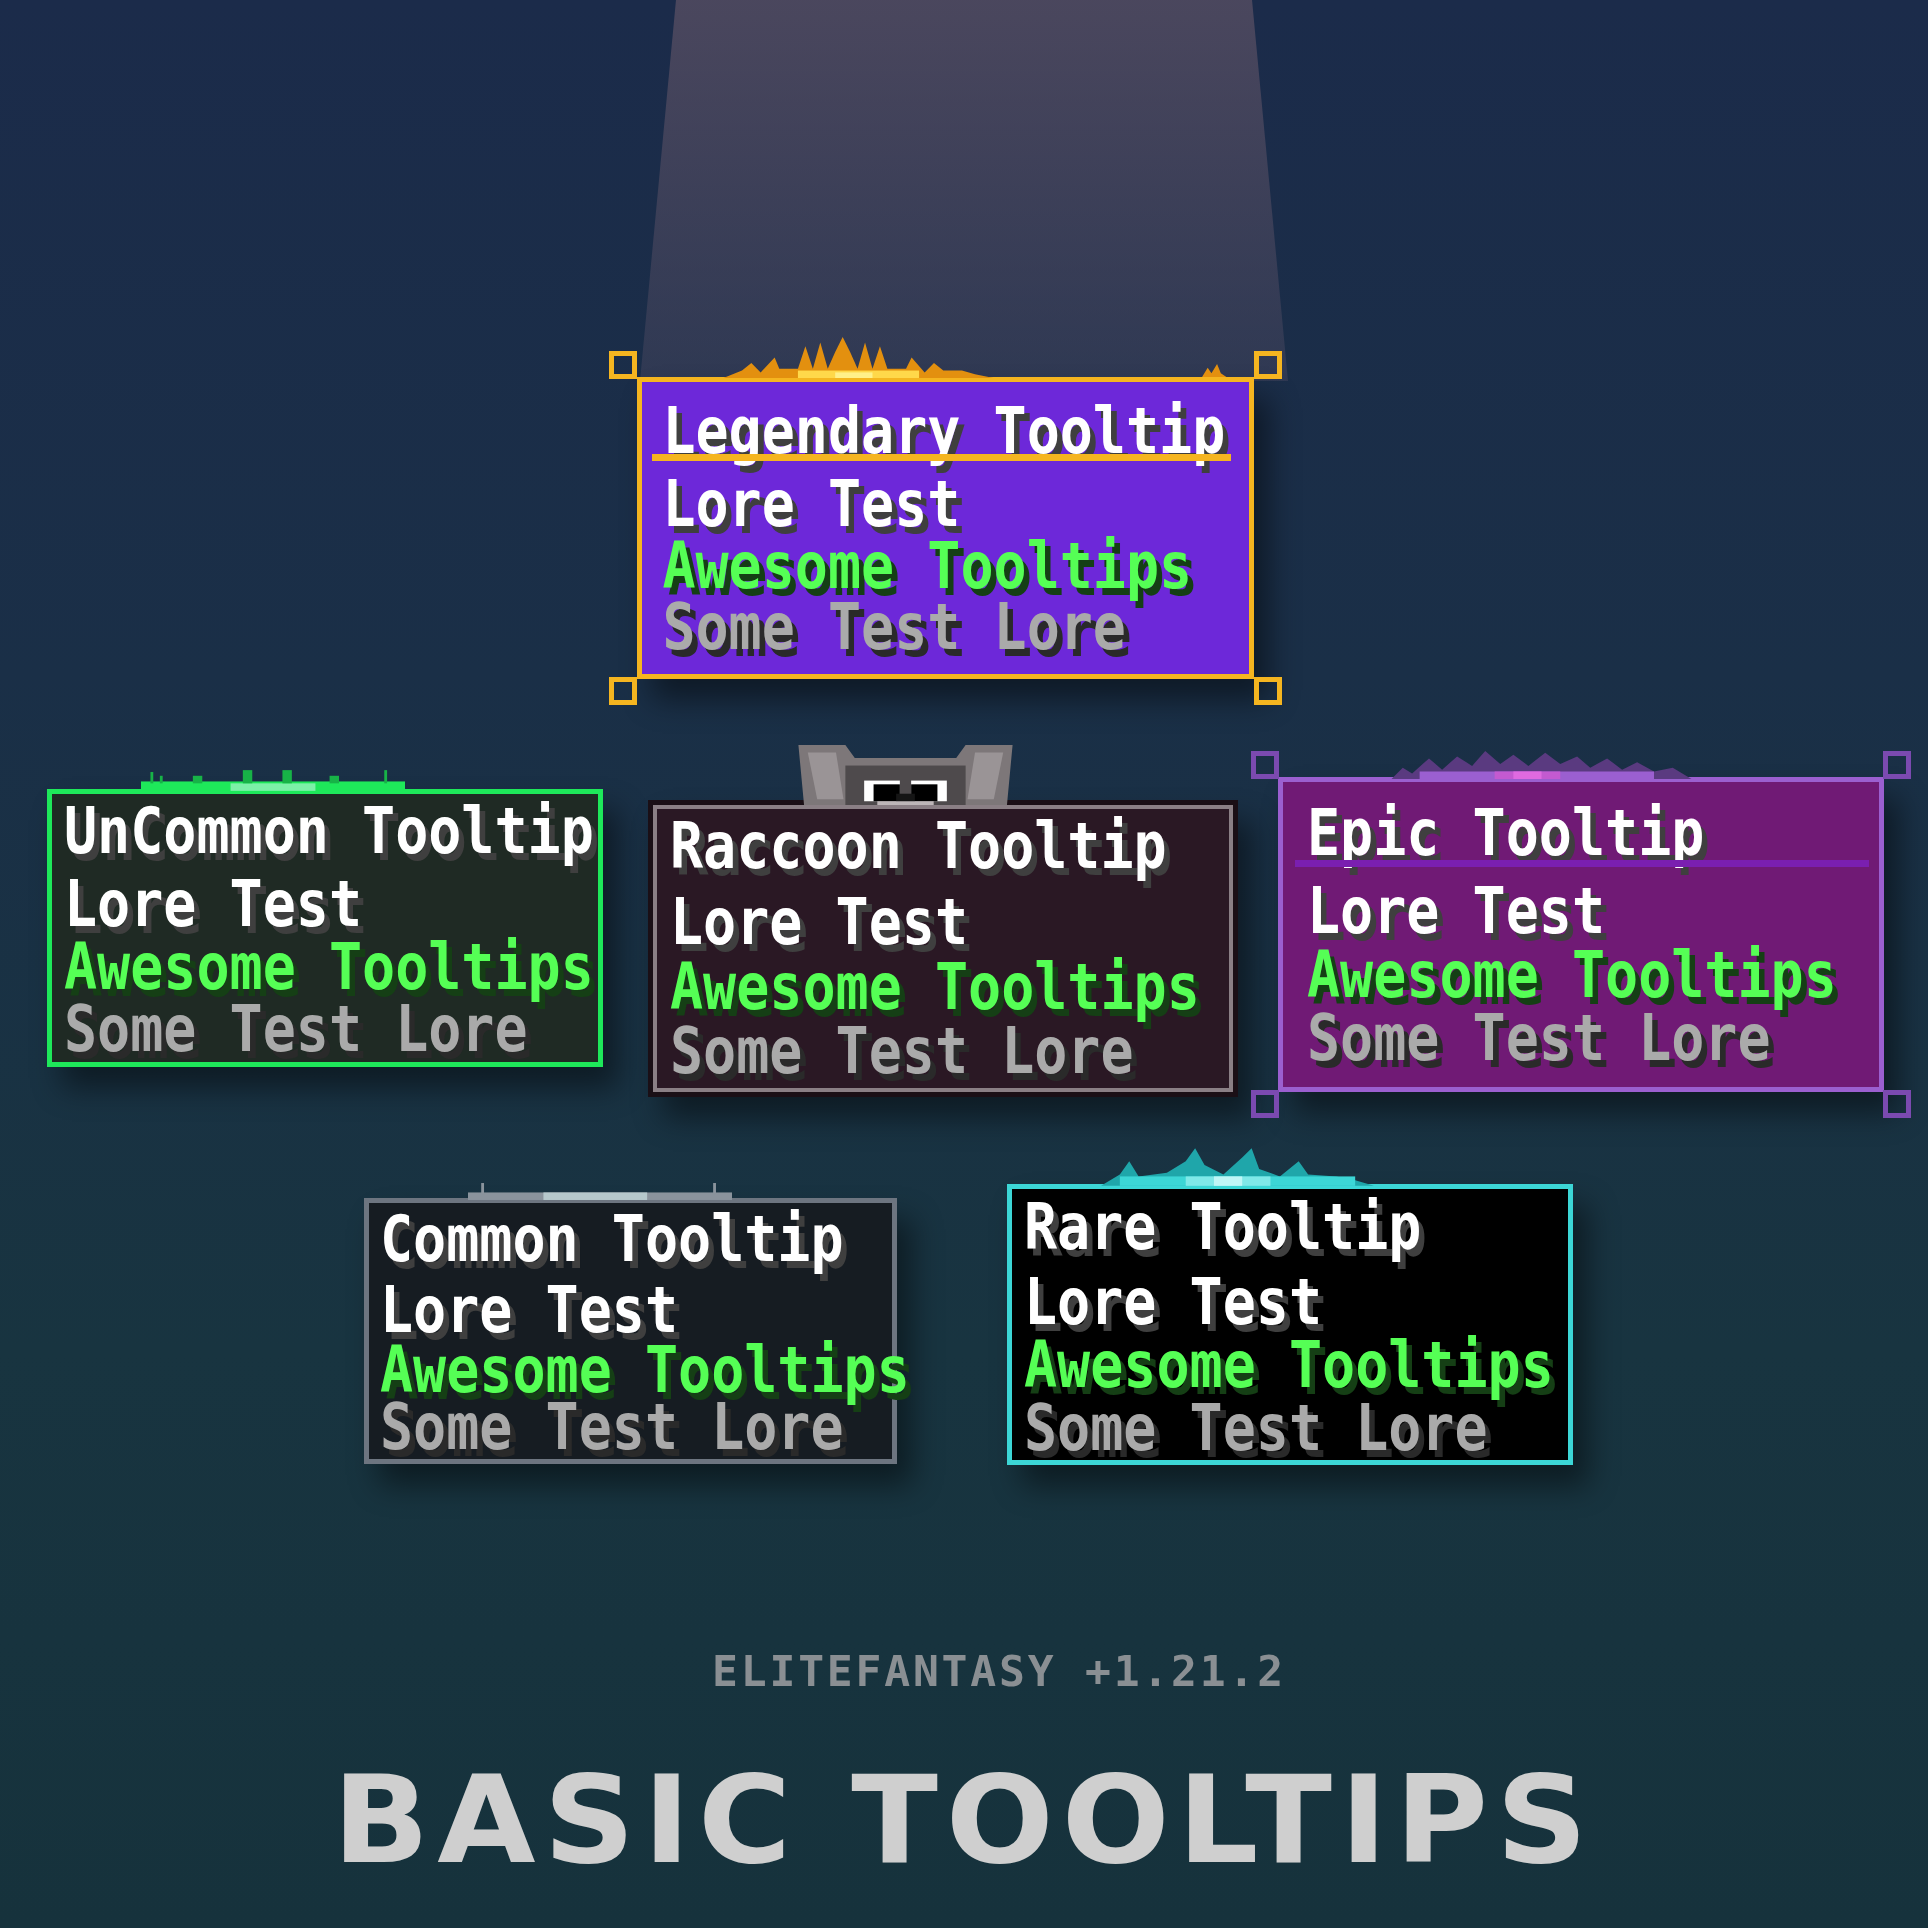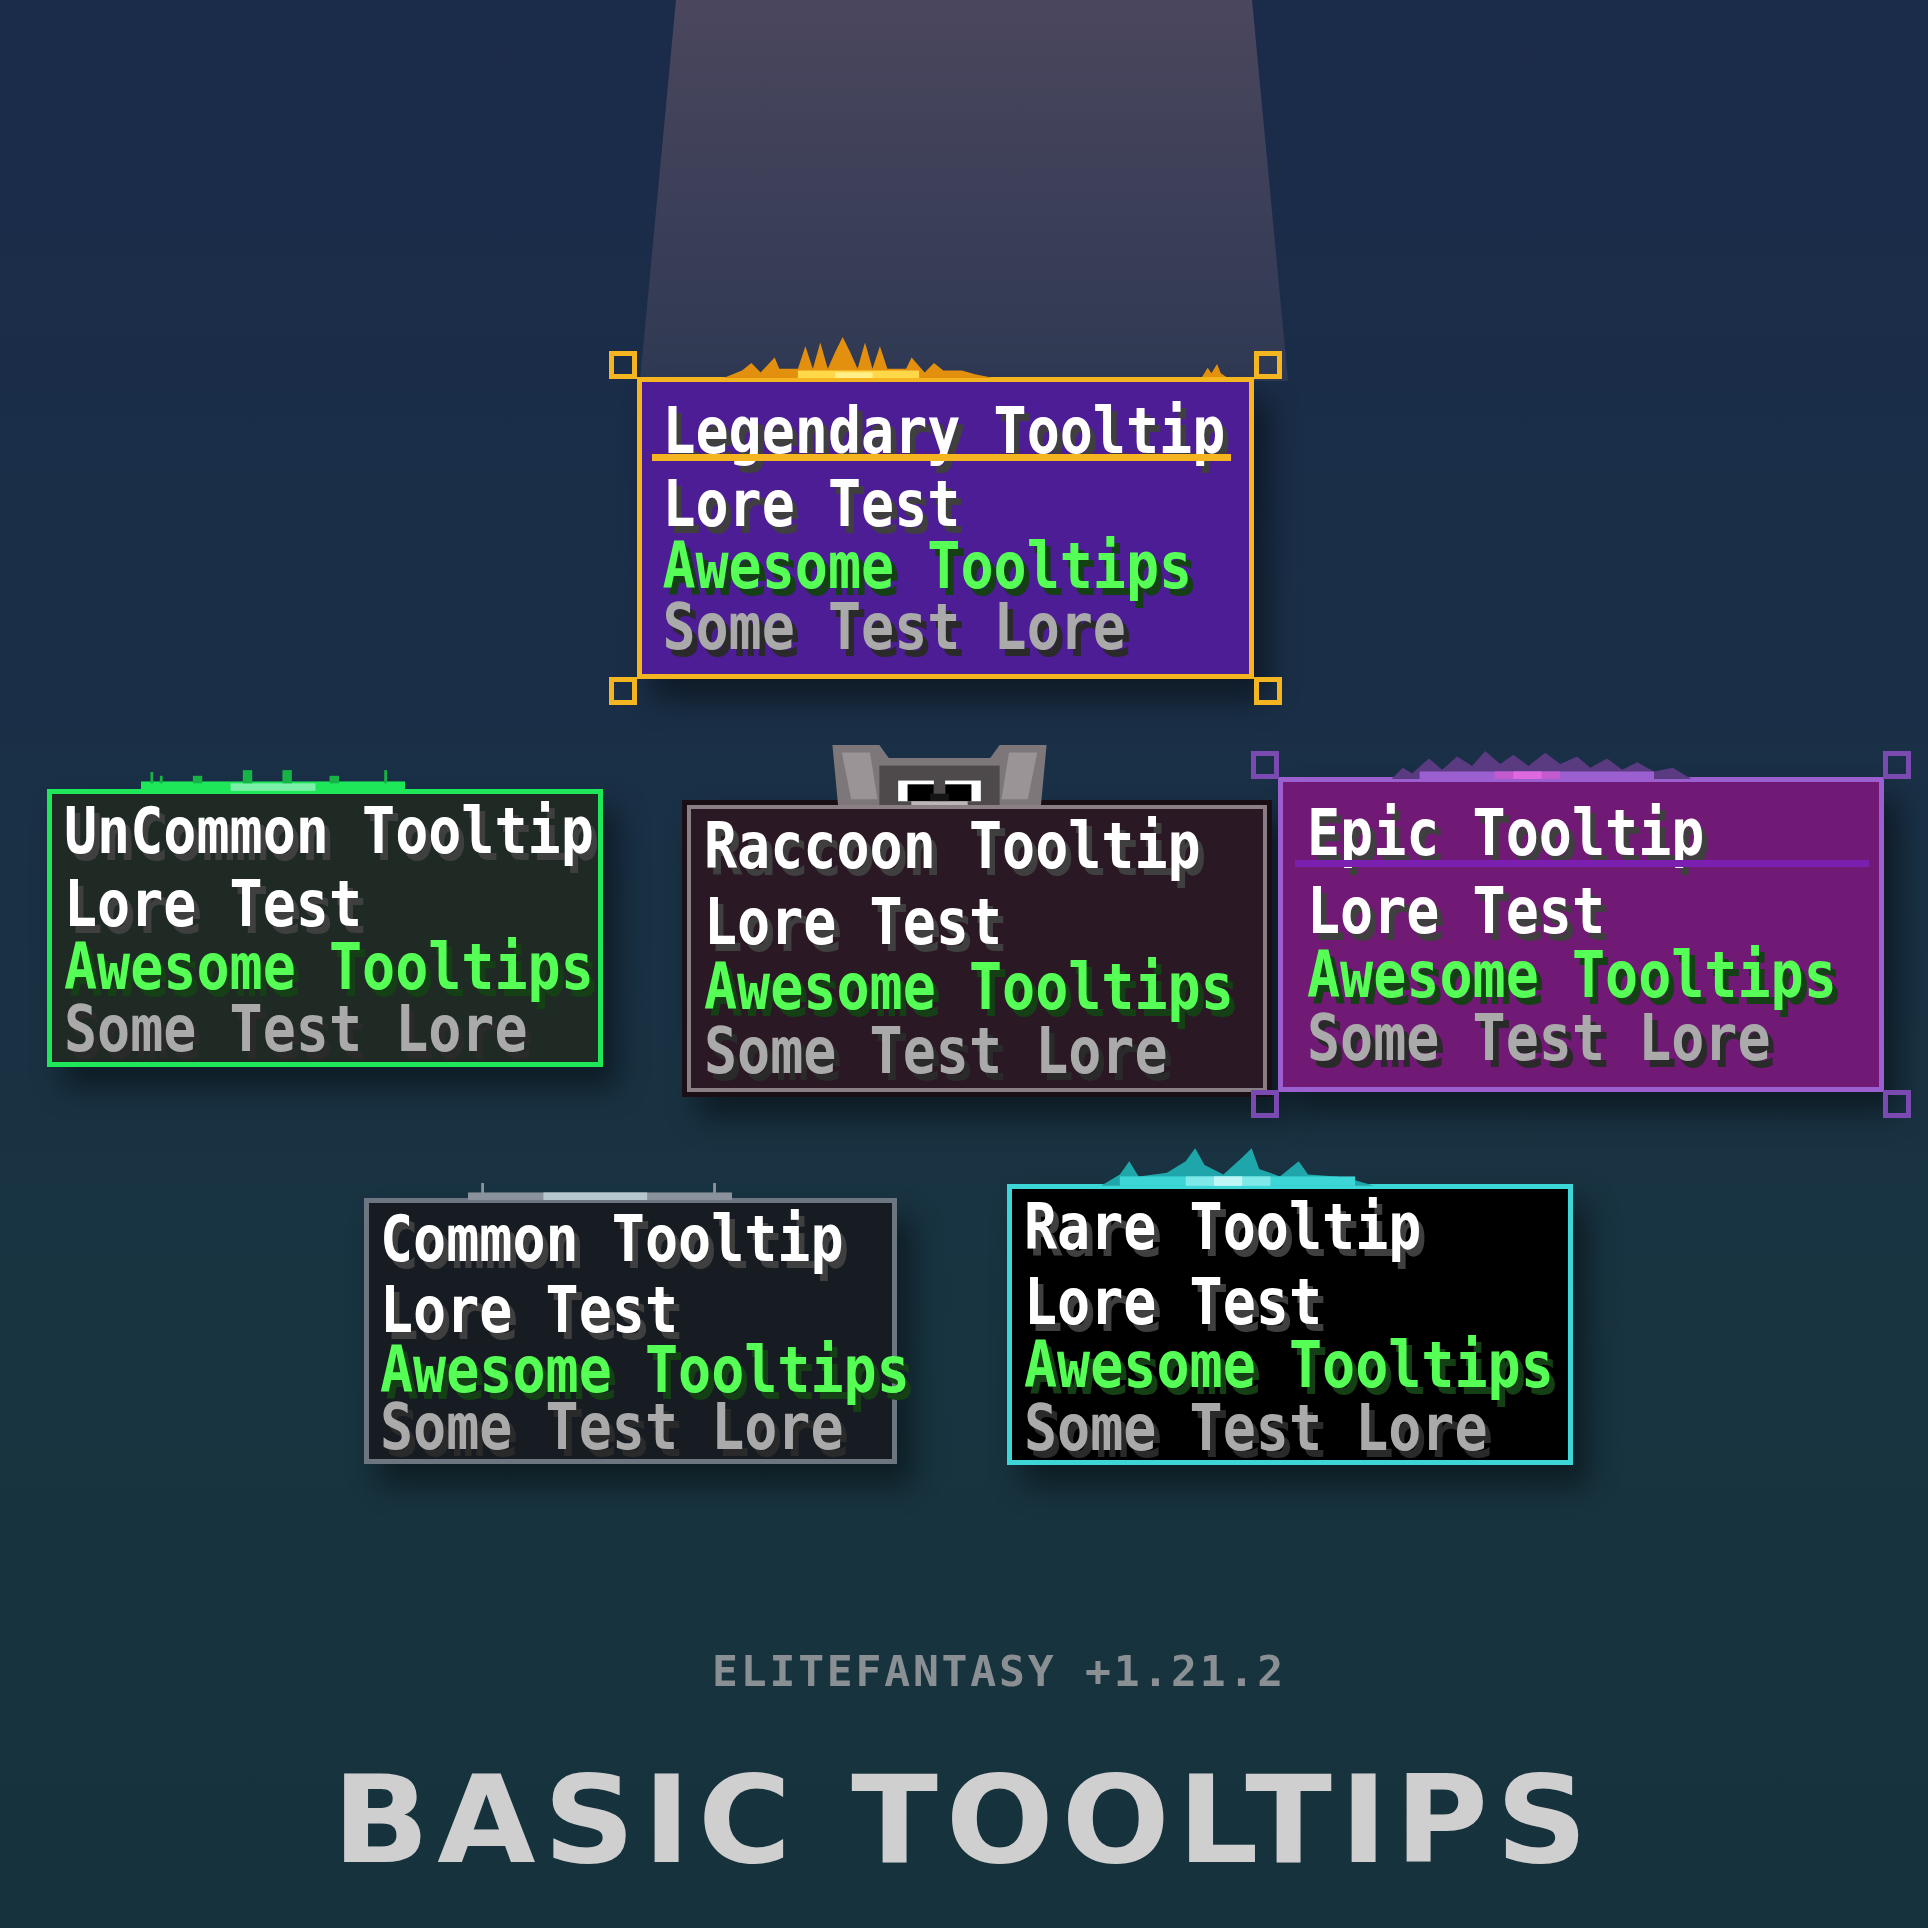--- a/index.html
+++ b/index.html
@@ -49,21 +49,21 @@
     font-family: "DejaVu Sans", sans-serif; font-weight: bold;
     font-size: 121px; letter-spacing: 7.5px; color: #cfcfcf;
     transform: scaleX(1.05);
   }
 </style>
 </head>
 <body>
 
 <div class="beam"></div>
 
-<div class="tip" style="left:637px; top:377px; width:617px; height:302px; background:#4c1d95;">
+<div class="tip" style="left:637px; top:377px; width:617px; height:302px; background:#6d28d9;">
   <div class="frame" style="border-color:#f5b520;"></div>
   <div class="crest" style="left:85px; top:-40px; width:273px; height:41px;">
     <svg width="273" height="41" viewBox="0 0 290 44">
       <polygon points="0,44 20,36 30,28 40,38 55,22 60,34 80,34 88,10 96,34 104,6 112,34 120,16 128,0 136,16 144,34 152,6 160,34 168,10 176,34 196,34 202,22 216,38 226,28 236,36 256,36 270,40 290,44" fill="#e3900f"></polygon>
       <rect x="80" y="36" width="130" height="8" fill="#ffd84a"></rect>
       <rect x="120" y="38" width="40" height="6" fill="#fff08a"></rect>
     </svg>
   </div>
   <div class="crest" style="left:565px; top:-15px; width:24.5px; height:15px;">
     <svg width="24.5" height="15" viewBox="0 0 26 16">
@@ -95,21 +95,21 @@
       <rect x="200" y="6" width="10" height="8" fill="#17b347"></rect>
       <rect x="258" y="0" width="3" height="14" fill="#17b347"></rect>
     </svg>
   </div>
   <div class="line c-white" style="left:17px; top:16px;">UnCommon Tooltip</div>
   <div class="line c-white" style="left:17px; top:89px;">Lore Test</div>
   <div class="line c-green" style="left:17px; top:152px;">Awesome Tooltips</div>
   <div class="line c-gray" style="left:17px; top:214px;">Some Test Lore</div>
 </div>
 
-<div class="tip" style="left:648px; top:800px; width:590px; height:297px; background:#2a1824; border:5.6px solid #1a0f16;margin-left:34px;">
+<div class="tip" style="left:648px; top:800px; width:590px; height:297px; background:#2a1824; border:5.6px solid #1a0f16;">
   <div class="frame" style="border-color:#8a7f85; border-width:4.7px;"></div>
   <div class="crest" style="left:145px; top:-62px; width:215px; height:62px;">
     <svg width="215" height="62" viewBox="0 0 228 66">
       <polygon points="0,2 50,2 60,16 168,16 178,2 228,2 222,66 6,66" fill="#7d7779"></polygon>
       <polygon points="10,10 40,10 48,60 20,60" fill="#9a9496"></polygon>
       <polygon points="188,10 218,10 208,60 180,60" fill="#9a9496"></polygon>
       <rect x="50" y="24" width="128" height="42" fill="#4e4a4c"></rect>
       <rect x="70" y="40" width="38" height="22" fill="#ffffff"></rect>
       <rect x="120" y="40" width="38" height="22" fill="#ffffff"></rect>
       <rect x="80" y="44" width="28" height="18" fill="#000000"></rect>

